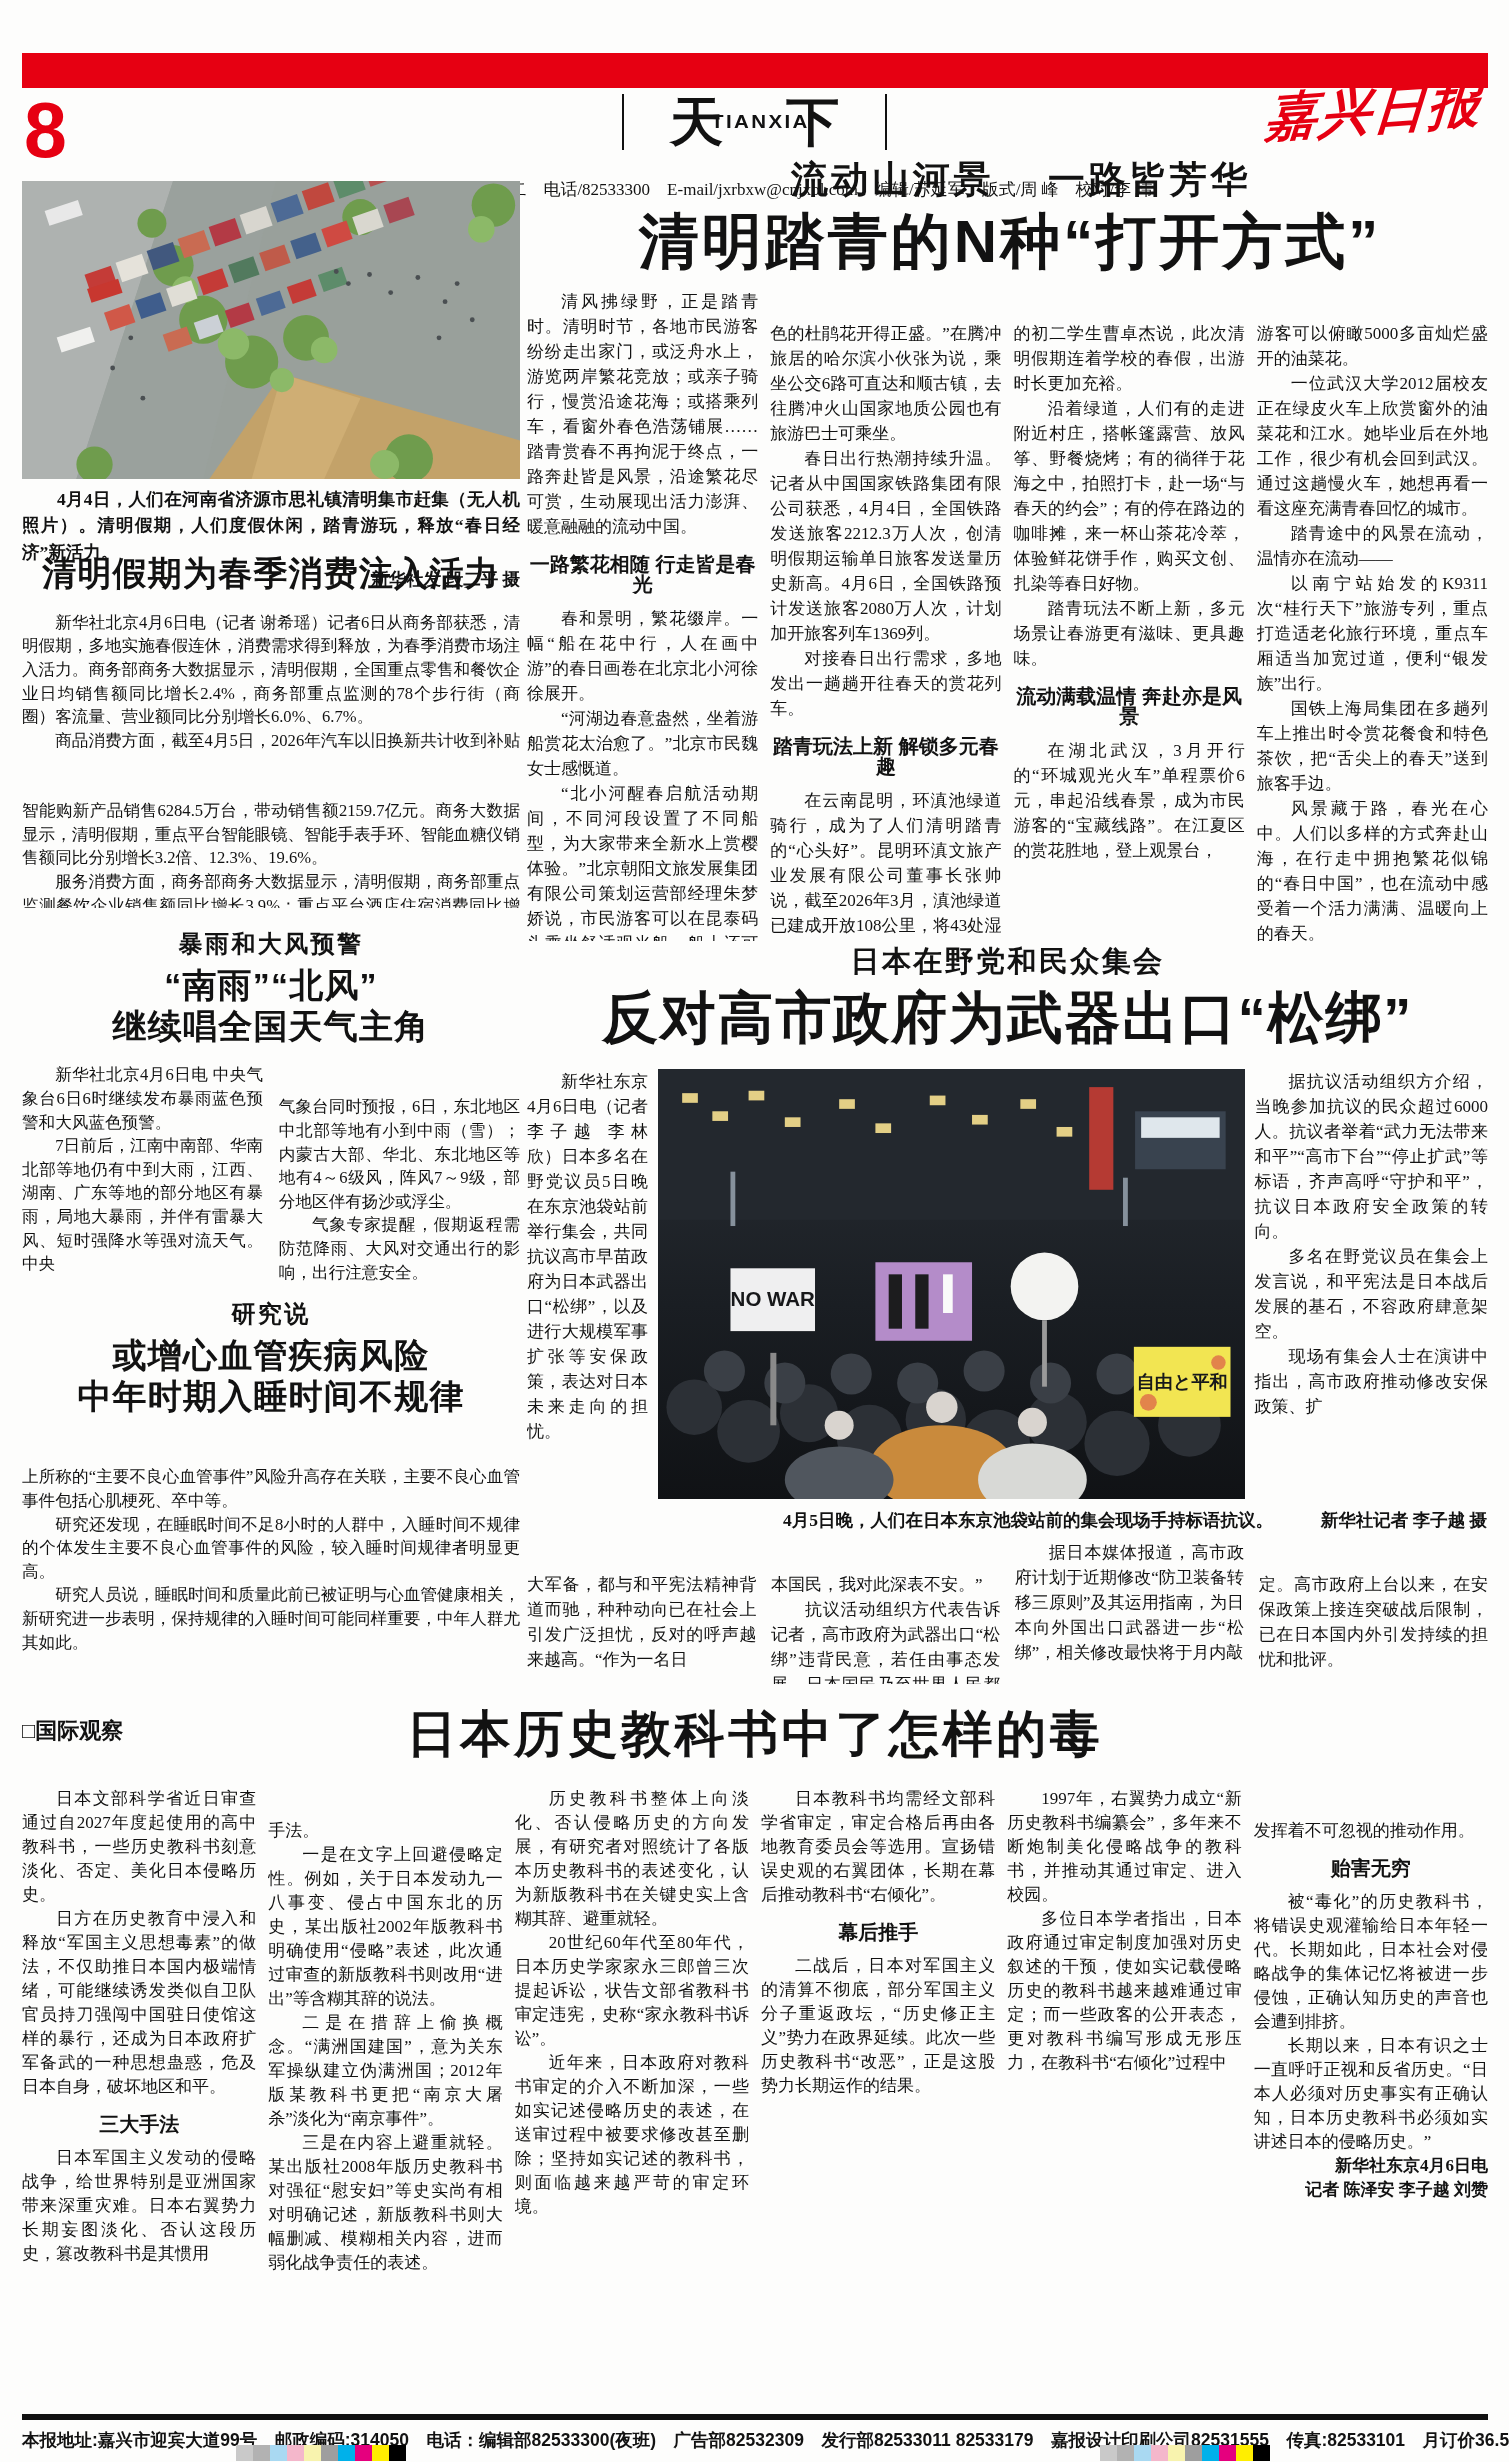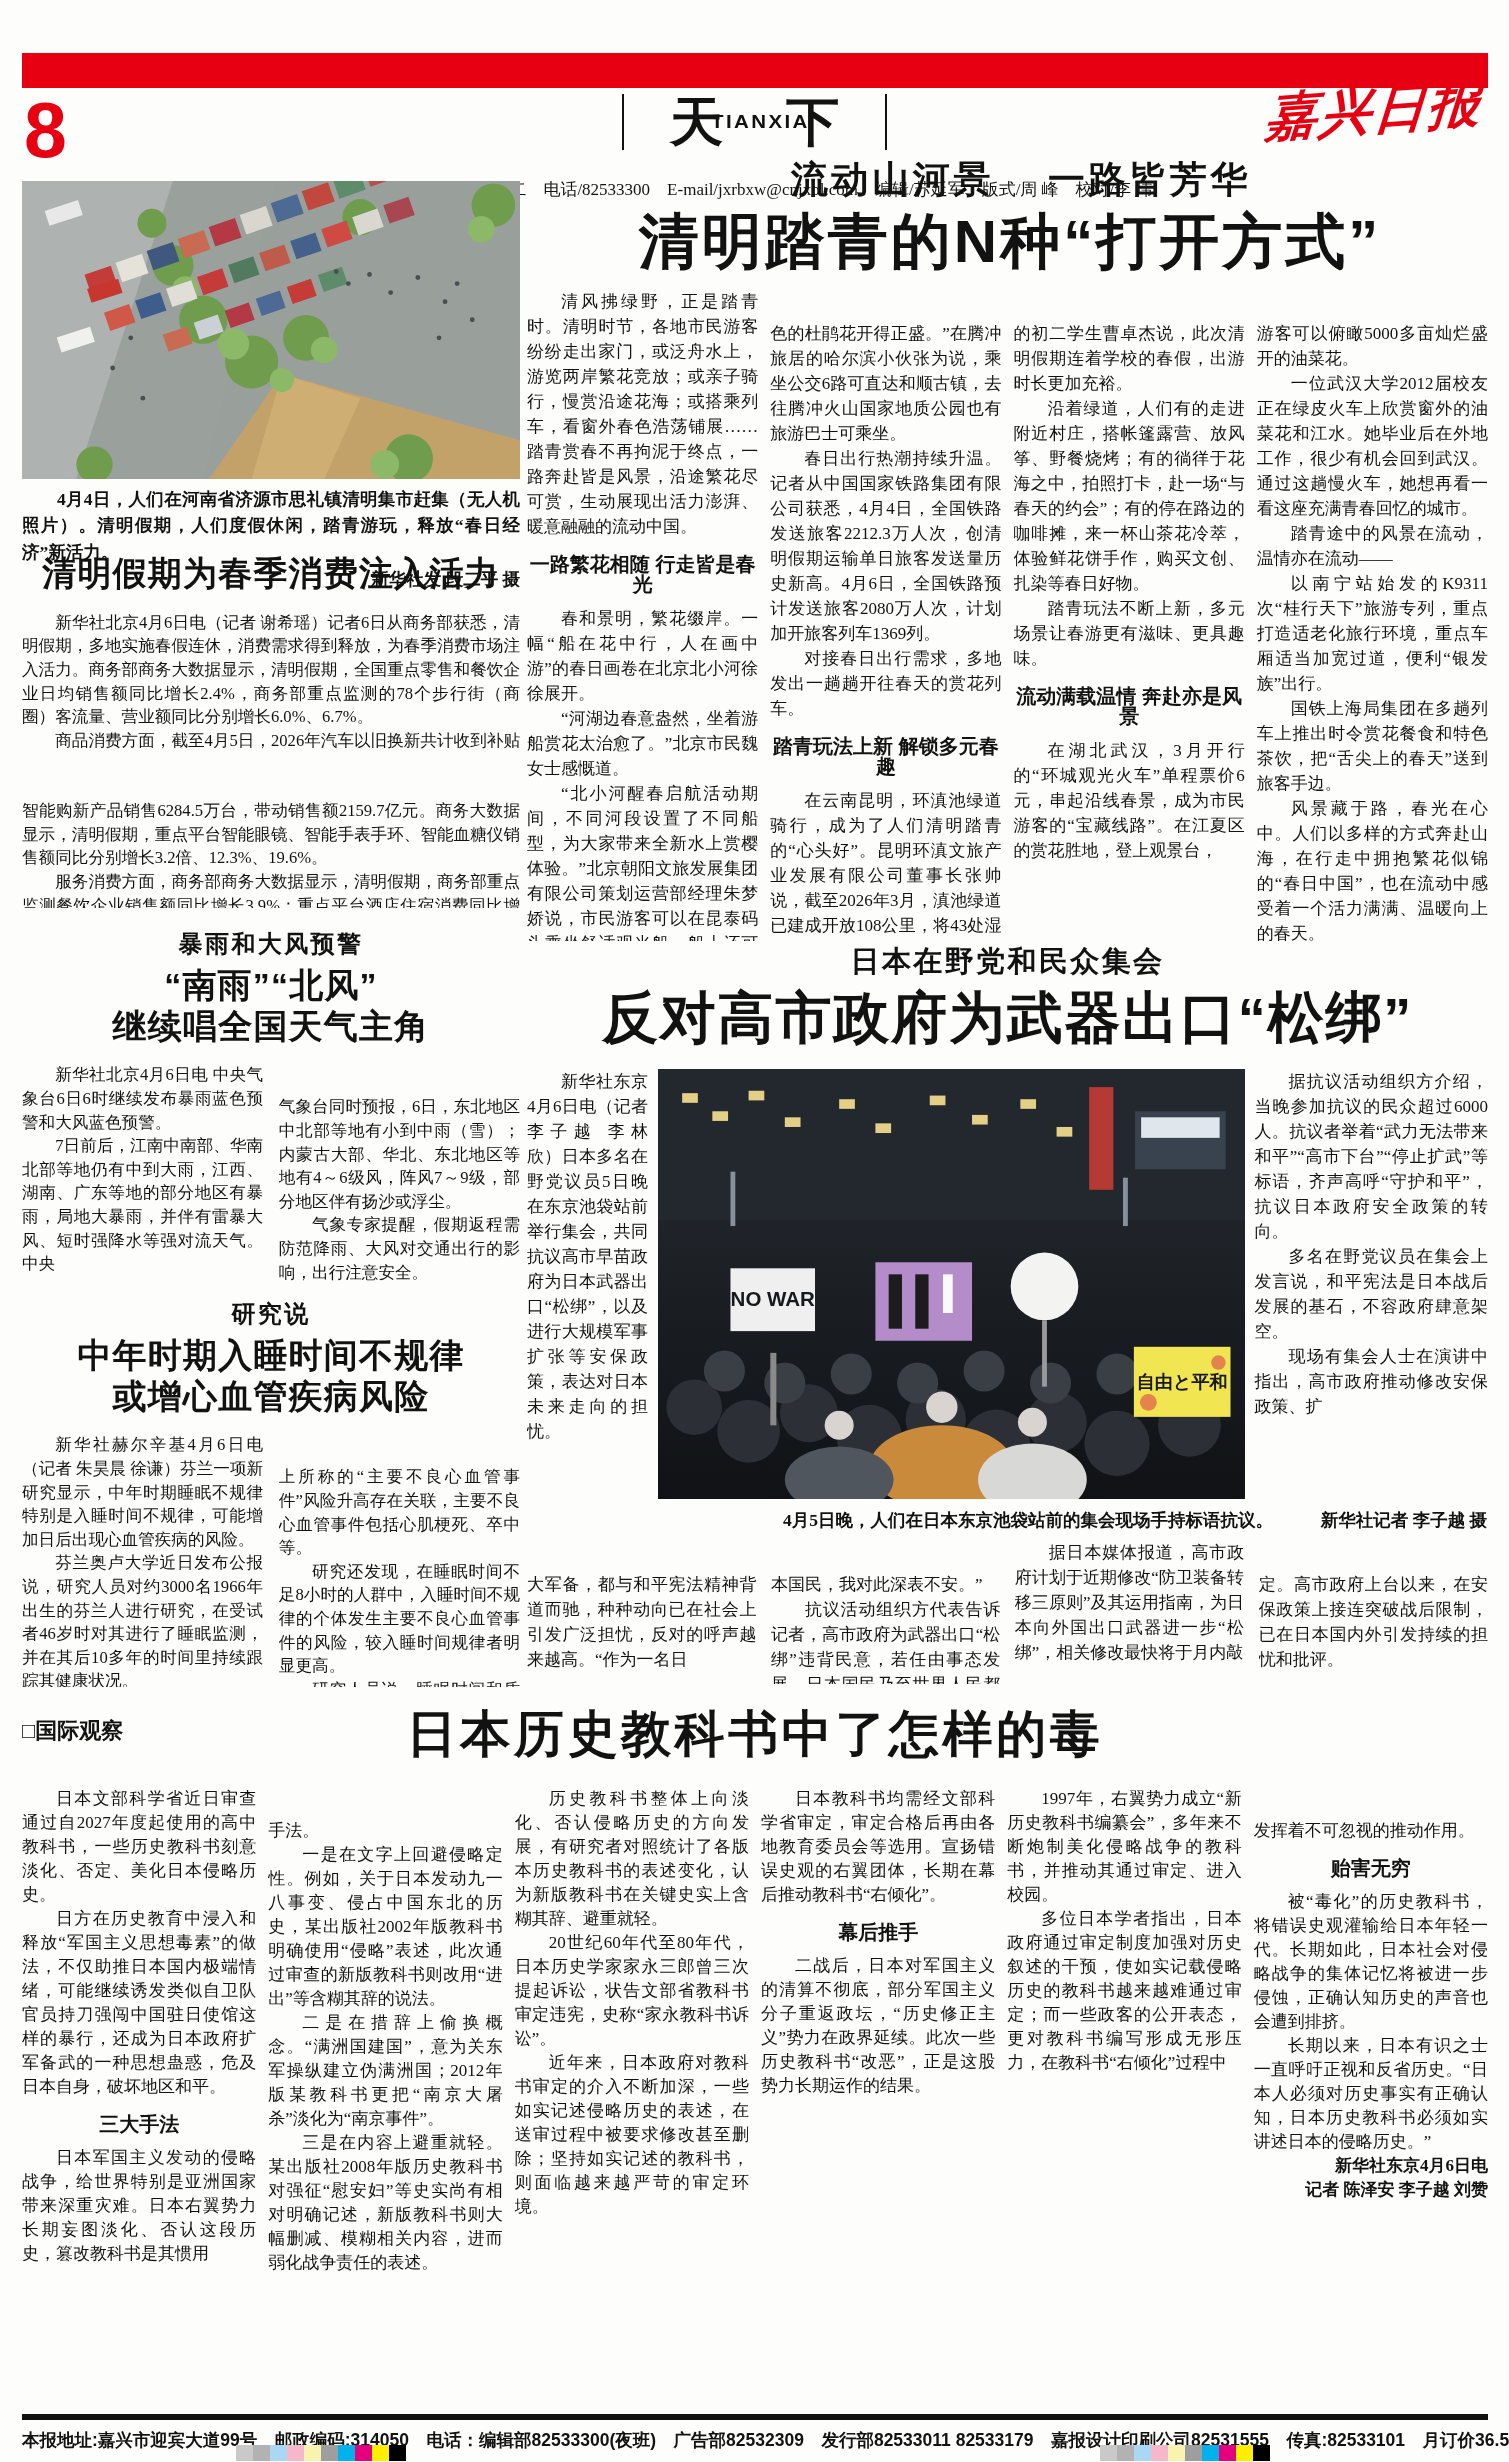--- a/index.html
+++ b/index.html
@@ -228,27 +228,23 @@
         </div>
       <div class="col">
           <p class="cont">气象台同时预报，6日，东北地区中北部等地有小到中雨（雪）；内蒙古大部、华北、东北地区等地有4～6级风，阵风7～9级，部分地区伴有扬沙或浮尘。</p>
           <p>气象专家提醒，假期返程需防范降雨、大风对交通出行的影响，出行注意安全。</p>
         </div>
     </div>
   </section>
 
   <section class="story-left" id="sleep">
     <div class="kicker-sm">研究说</div>
+    <h2>或增心血管疾病风险</h2>
     <h2>中年时期入睡时间不规律</h2>
-    <h2>或增心血管疾病风险</h2>
     <div class="two-col">
-      <div class="col">
-          <p>新华社赫尔辛基4月6日电（记者 朱昊晨 徐谦）芬兰一项新研究显示，中年时期睡眠不规律特别是入睡时间不规律，可能增加日后出现心血管疾病的风险。</p>
-          <p>芬兰奥卢大学近日发布公报说，研究人员对约3000名1966年出生的芬兰人进行研究，在受试者46岁时对其进行了睡眠监测，并在其后10多年的时间里持续跟踪其健康状况。</p>
-        </div>
       <div class="col">
           <p class="cont">上所称的“主要不良心血管事件”风险升高存在关联，主要不良心血管事件包括心肌梗死、卒中等。</p>
           <p>研究还发现，在睡眠时间不足8小时的人群中，入睡时间不规律的个体发生主要不良心血管事件的风险，较入睡时间规律者明显更高。</p>
           <p>研究人员说，睡眠时间和质量此前已被证明与心血管健康相关，新研究进一步表明，保持规律的入睡时间可能同样重要，中年人群尤其如此。</p>
         </div>
     </div>
   </section>
 
   <section class="japan">
     <div class="kicker-sm">日本在野党和民众集会</div>

